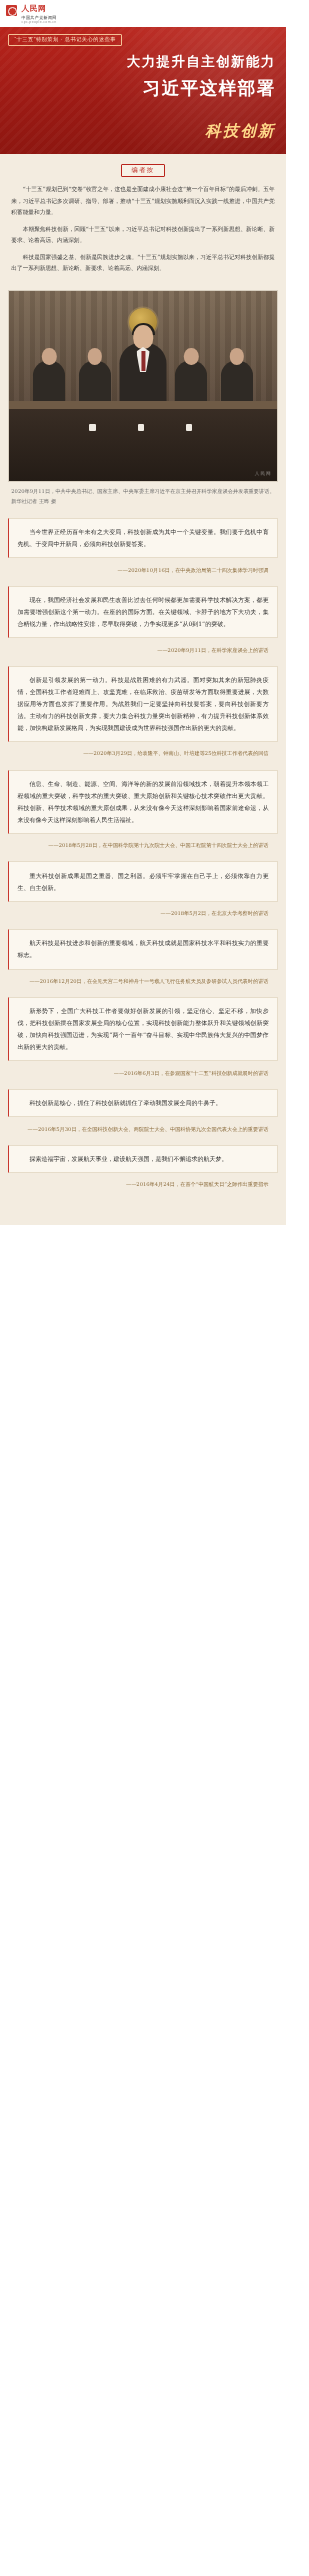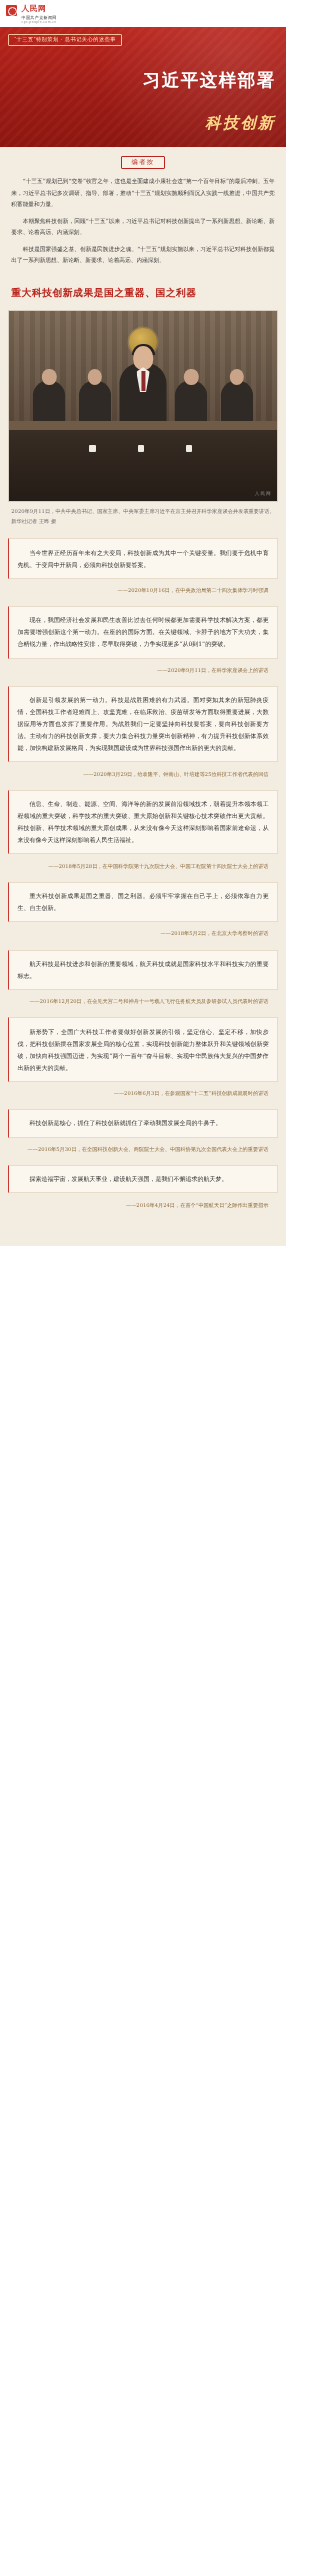--- a/index.html
+++ b/index.html
@@ -88,21 +88,21 @@
     letter-spacing: 1.5px;
     line-height: 1.25;
   }
   .hero-l2 {
     font-family: "DejaVu Serif", serif;
     color: #ffffff;
     font-size: 17.5px;
     font-weight: bold;
     letter-spacing: 1.5px;
     line-height: 1.25;
-    margin-top: 17px;
+    margin-top: 8px;
   }
   .hero-l3 {
     font-family: "DejaVu Serif", serif;
     color: #ffd98a;
     font-size: 15.5px;
     font-weight: bold;
     letter-spacing: 2.1px;
     line-height: 1.3;
     margin-top: 21px;
     font-style: italic;
@@ -282,35 +282,33 @@
         <span class="logo-name">人民网</span>
       </div>
       <span class="logo-sub">中国共产党新闻网</span>
       <span class="logo-url">cpc.people.com.cn</span>
     </div>
   </div>
 
   <div class="hero">
     <div class="hero-tag">“十三五”特别策划 · 总书记关心的这些事</div>
     <div class="hero-title-wrap">
+      <div class="hero-l1">大力提升自主创新能力</div>
       <div class="hero-l2">习近平这样部署</div>
       <div class="hero-l3">科技创新</div>
     </div>
   </div>
 
   <div class="editor-band">
     <div class="editor-badge">编者按</div>
     <p class="editor-p">“十三五”规划已到“交卷”收官之年，这也是全面建成小康社会这“第一个百年目标”的最后冲刺。五年来，习近平总书记多次调研、指导、部署，推动“十三五”规划实施顺利而沉入实践一线推进，中国共产党积蓄能量和力量。</p>
     <p class="editor-p">本期聚焦科技创新，回顾“十三五”以来，习近平总书记对科技创新提出了一系列新思想、新论断、新要求、论着高远、内涵深刻。</p>
     <p class="editor-p">科技是国家强盛之基、创新是民族进步之魂。“十三五”规划实施以来，习近平总书记对科技创新都提出了一系列新思想、新论断、新要求、论着高远、内涵深刻。</p>
   </div>
 
-  <div class="section-head">
-    <div class="section-title">重大科技创新成果是国之重器、国之利器</div>
-  </div>
 
   <div class="photo-wrap">
     <div class="photo">
       <div class="ph-backwall"></div>
       <div class="ph-curtain"></div>
       <div class="ph-emblem"></div>
       <div class="ph-side l">
           <div class="hd"></div>
         </div>
       <div class="ph-side l2">

